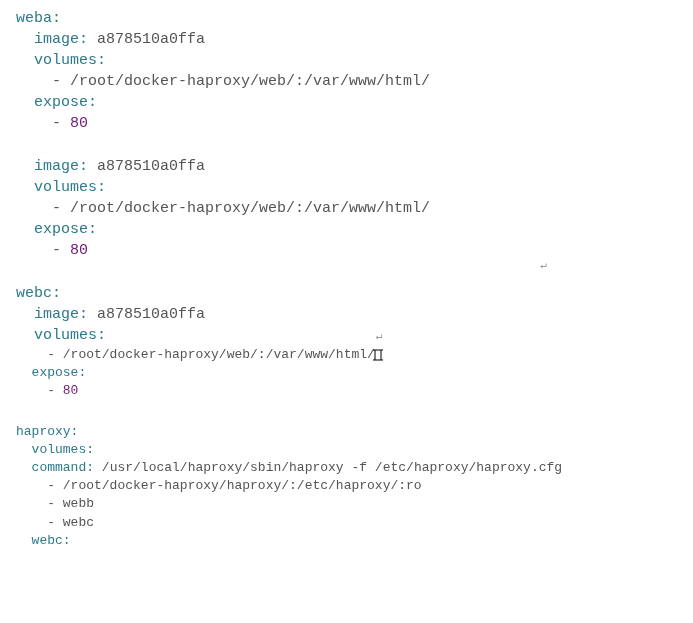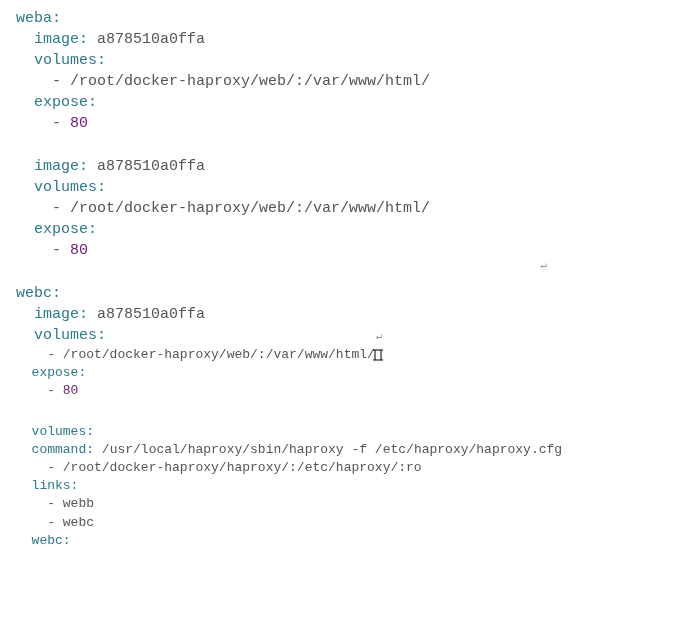--- a/index.html
+++ b/index.html
@@ -61,20 +61,20 @@
   <div class="block small" style="margin-bottom:0;">
     <div class="line i2"><span class="dash">- </span><span class="str">/root/docker-haproxy/web/:/var/www/html/</span><span class="cursor"><svg width="14" height="14" viewBox="0 0 14 14">
             <path d="M2 2 L12 2 M2 12 L12 12 M4 2 L4 12 M10 2 L10 12" stroke="#000" stroke-width="1" fill="none"></path>
           </svg></span></div>
     <div class="line i1"><span class="key">expose</span><span class="punct">:</span></div>
     <div class="line i2"><span class="dash">- </span><span class="num">80</span></div>
   </div>
 </div>
 
 <div class="block small">
+  <div class="line"><span class="key">haproxy</span><span class="punct">:</span></div>
   <div class="line i1"><span class="key">volumes</span><span class="punct">:</span></div>
   <div class="line i1"><span class="key">command</span><span class="punct">:</span> <span class="str">/usr/local/haproxy/sbin/haproxy -f /etc/haproxy/haproxy.cfg</span></div>
   <div class="line i2"><span class="dash">- </span><span class="str">/root/docker-haproxy/haproxy/:/etc/haproxy/:ro</span></div>
-  <div class="line i1"><span class="key">links</span><span class="punct">:</span></div>
   <div class="line i2"><span class="dash">- </span><span class="str">webb</span></div>
   <div class="line i2"><span class="dash">- </span><span class="str">webc</span></div>
   <div class="line i1"><span class="key">webc</span><span class="punct">:</span></div>
 </div>
 
 </body></html>

